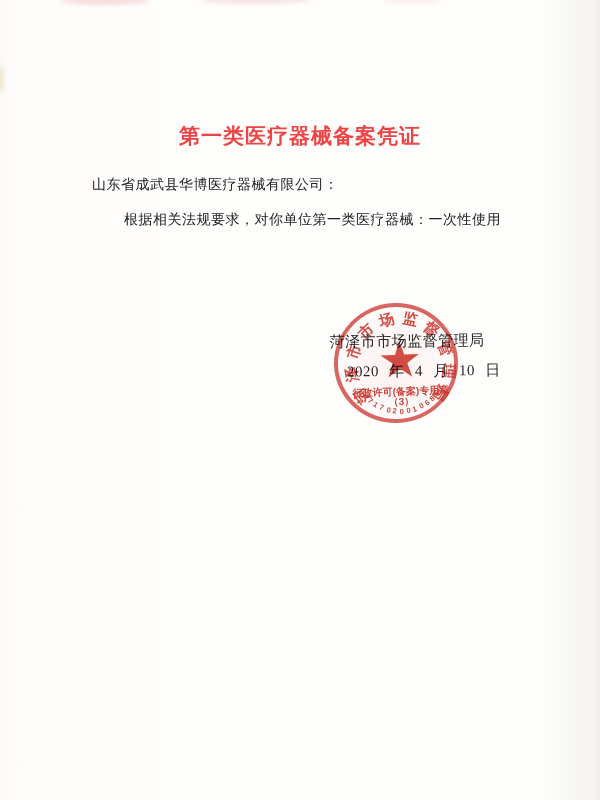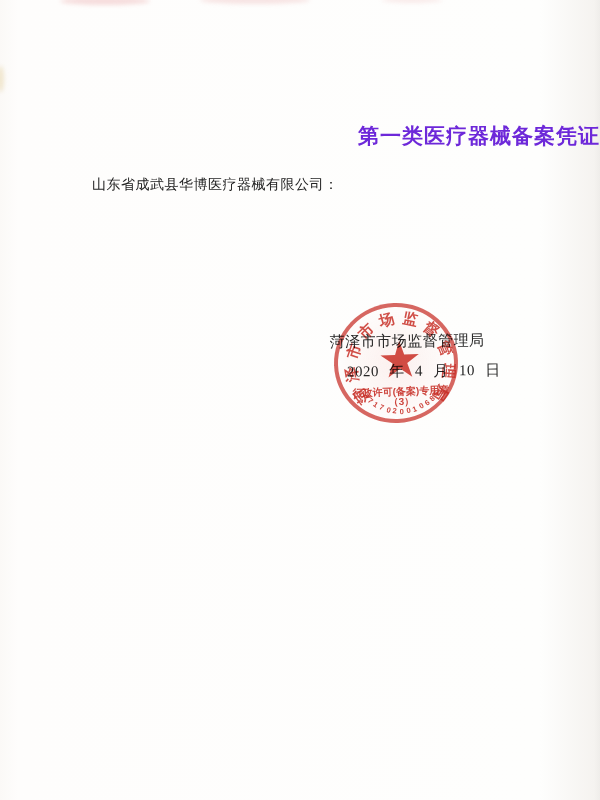--- a/index.html
+++ b/index.html
@@ -5,21 +5,21 @@
   html,body{margin:0;padding:0;}
   body{
     width:600px;height:800px;
     font-family:"Liberation Serif","DejaVu Serif",serif;
     background:linear-gradient(90deg,#fbf9f7 0%,#fefdfc 3%,#fefefd 90%,#f5f3f0 99%,#efedea 100%);
     position:relative;overflow:hidden;
   }
   .page{position:absolute;inset:0;}
   .doc-title{
     position:absolute;left:0;top:122px;width:100%;
-    text-align:right;font-size:21px;font-weight:700;color:#6d28d9;
+    text-align:center;font-size:21px;font-weight:700;color:#ef4444;
     letter-spacing:1px;white-space:nowrap;
   }
   .line{
     position:absolute;font-size:14px;color:#222;white-space:nowrap;
     letter-spacing:0.5px;
   }
   .recipient{left:92px;top:176px;}
   .body-1{left:124px;top:211px;}
   .body-2{left:92px;top:244px;}
   .sig-block{position:absolute;left:0;top:0;width:600px;transform:rotate(-0.6deg);}
@@ -67,20 +67,21 @@
   .smudge-d{left:382px;top:-3px;width:60px;height:6px;background:rgba(235,180,180,0.25);}
 </style>
 </head>
 <body>
 
 <div class="page">
 
   <div class="doc-title">第一类医疗器械备案凭证</div>
 
   <div class="line recipient">山东省成武县华博医疗器械有限公司：</div>
+  <div class="line body-1">根据相关法规要求，对你单位第一类医疗器械：一次性使用</div>
 
   <div class="sig-block">
     <div class="line authority">菏泽市市场监督管理局</div>
     <div class="line issue-date">2020 年 4 月 10 日</div>
   </div>
 
   <div class="seal">
     <div>
         <span class="arc-char" style="left: 21.8615px; top: 88.1052px; transform: translate(-50%, -50%) rotate(-125deg);">菏</span>
         <span class="arc-char" style="left: 13.3888px; top: 66.1602px; transform: translate(-50%, -50%) rotate(-97.2222deg);">泽</span>

